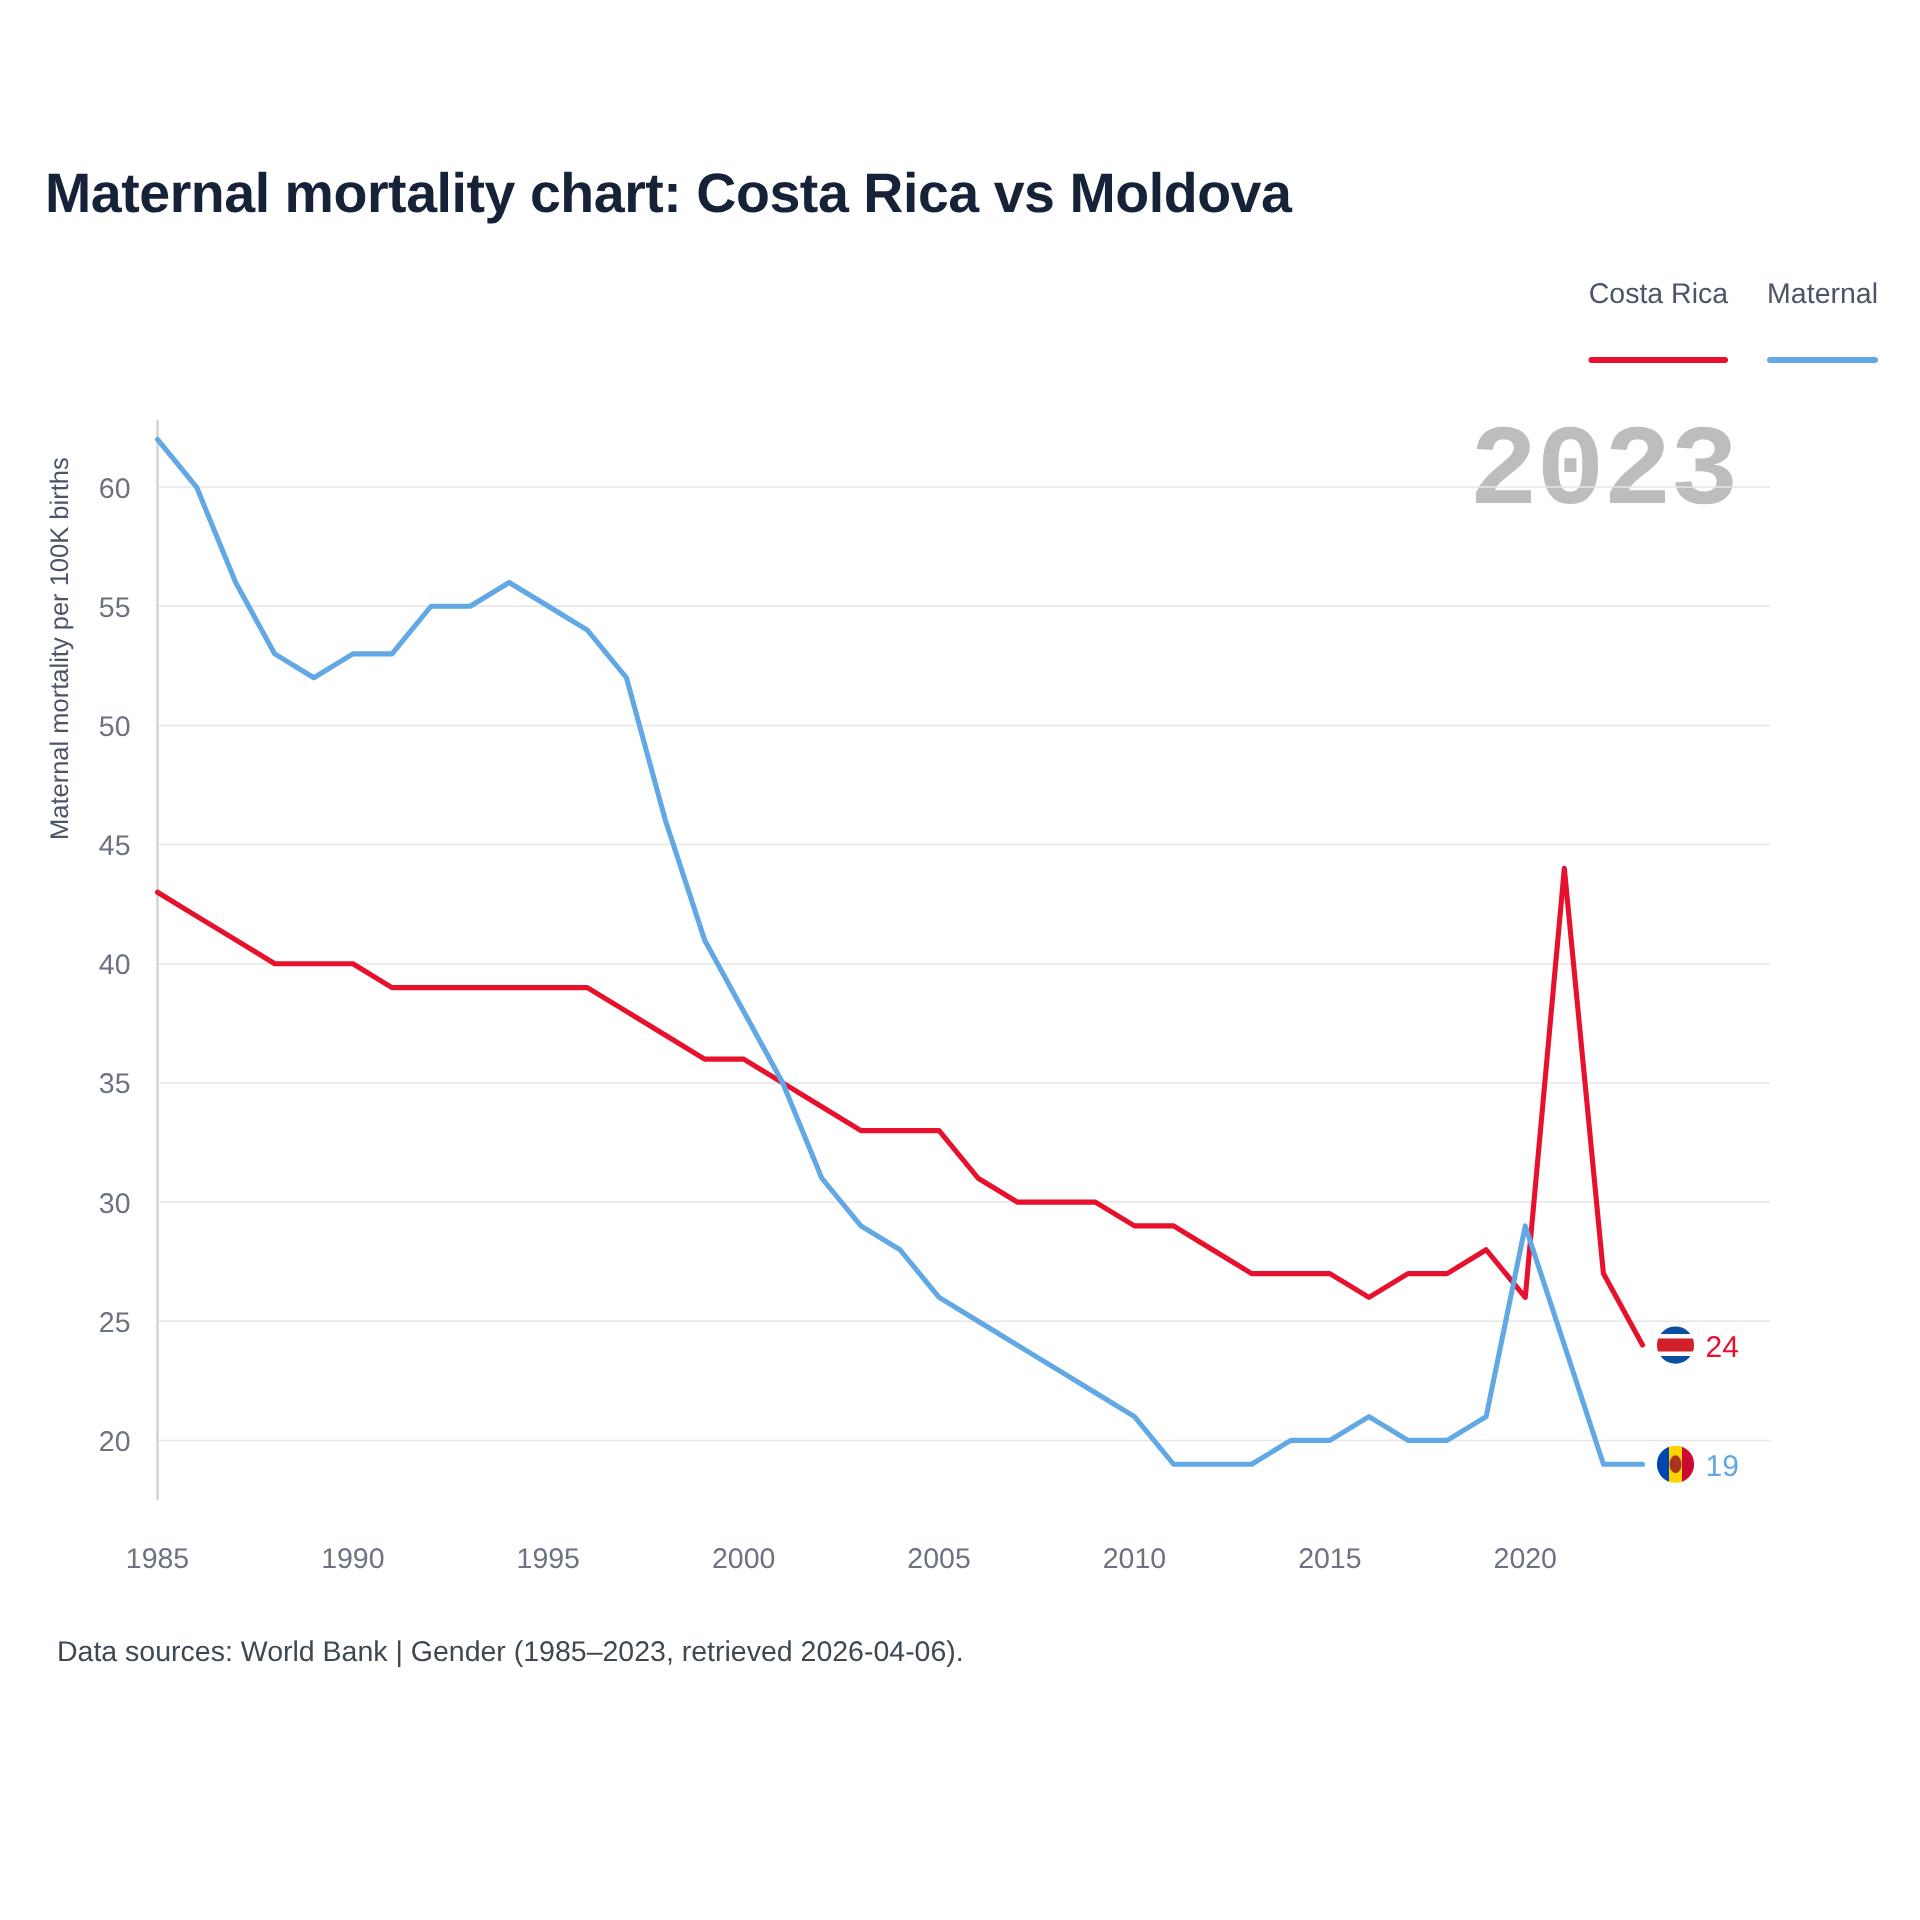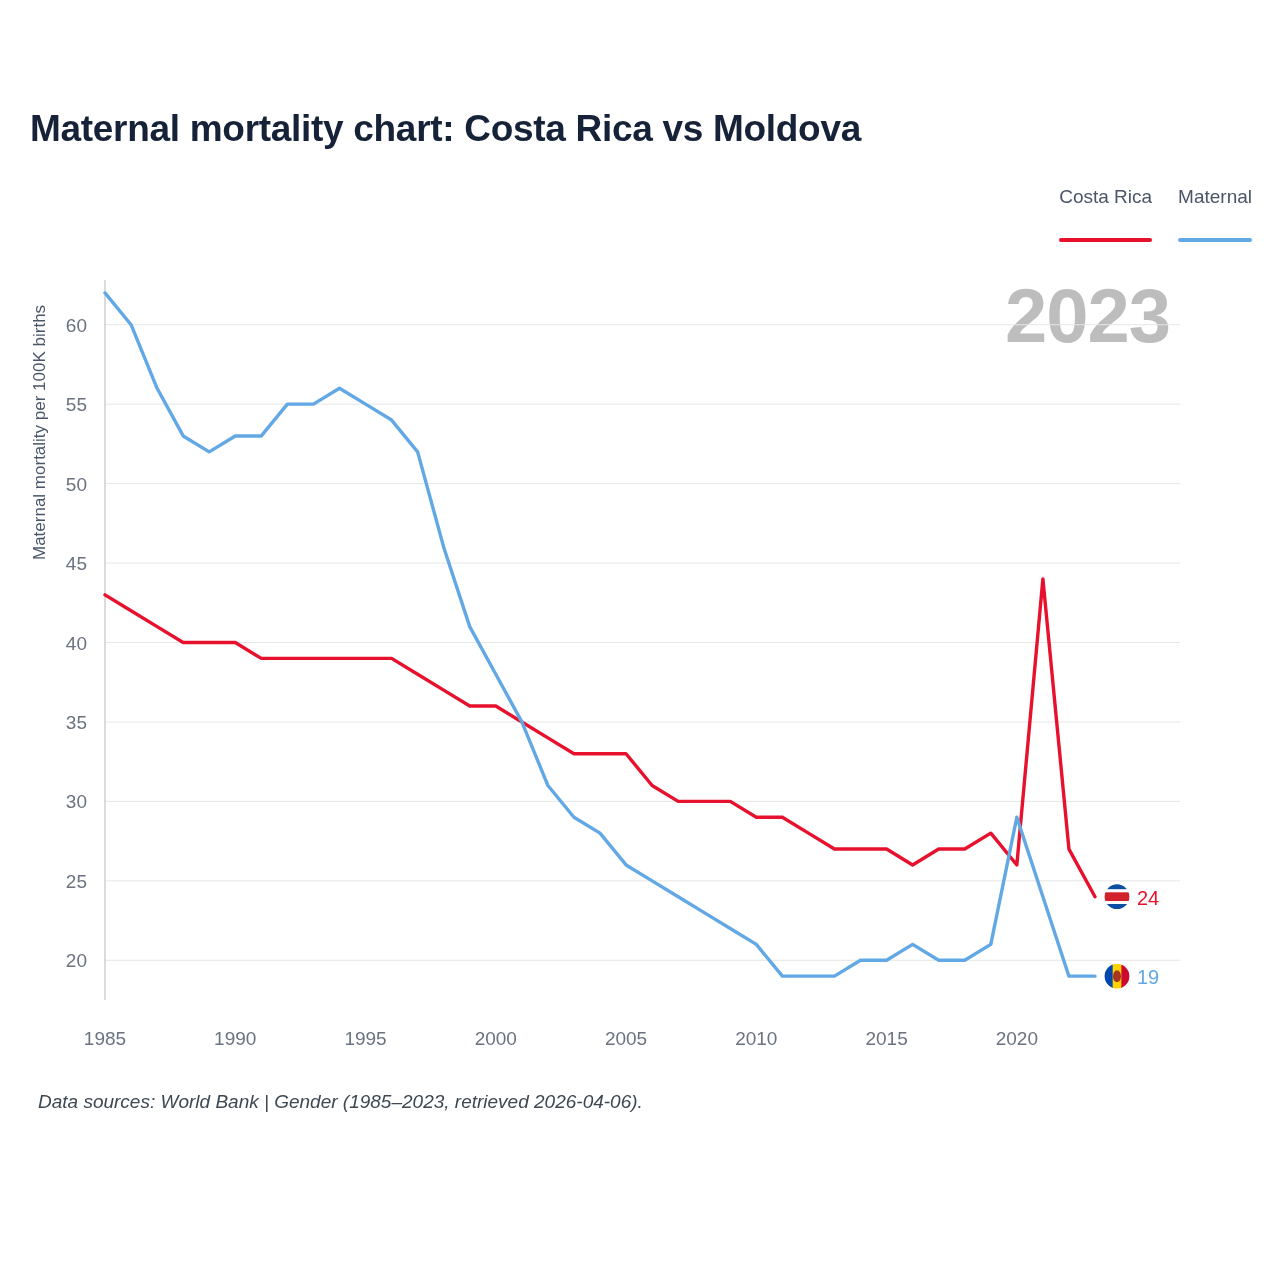--- a/index.html
+++ b/index.html
@@ -49,26 +49,27 @@
     padding-bottom: 5px;
     text-align: center;
   }
   .legend-rule {
     height: 4px;
     width: 100%;
     border-radius: 2px;
   }
   .year-watermark {
     position: absolute;
-    right: 110px;
+    right: 122px;
     top: 272px;
     font-size: 76px;
     font-weight: bold;
     color: #bdbdbd;
     letter-spacing: -1px;
+    font-family: Liberation Mono, monospace;
   }
   .plot {
     position: absolute;
     left: 0;
     top: 250px;
     width: 1280px;
     height: 800px;
   }
   .ylabel {
     position: absolute;
@@ -80,21 +81,20 @@
     color: #4a5568;
     white-space: nowrap;
   }
   .footer {
     position: absolute;
     left: 38px;
     top: 1085px;
     font-size: 19px;
     color: #3d4852;
     line-height: 1.75;
-    font-style: italic;
   }
   .footer div { white-space: nowrap; }
   svg { display: block; }
   .tick-text {
     font-size: 19px;
     fill: #6b7280;
     font-family: "Liberation Sans", sans-serif;
   }
   .endlabel-text {
     font-size: 20px;

